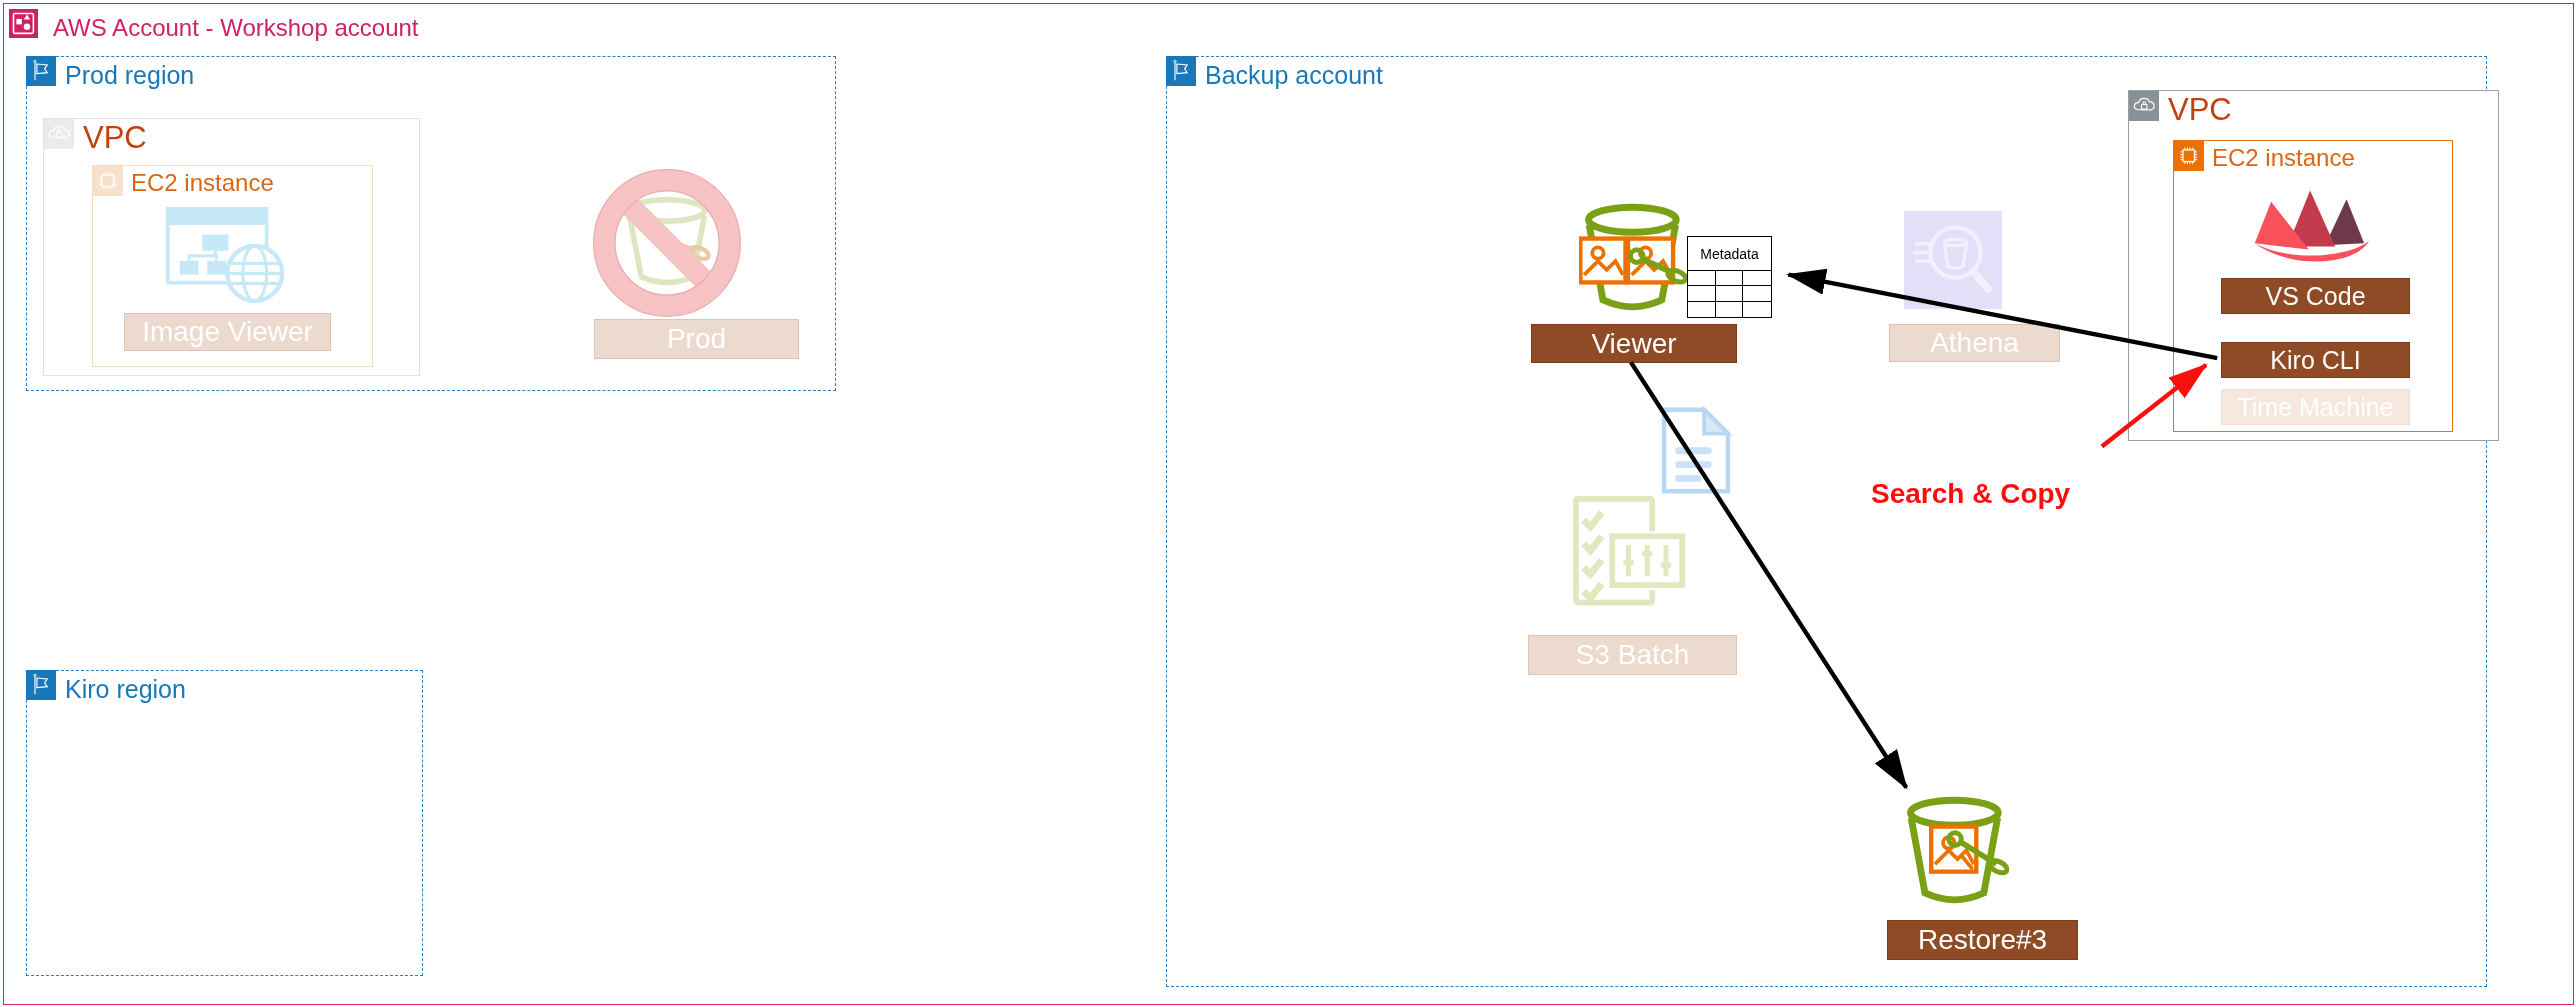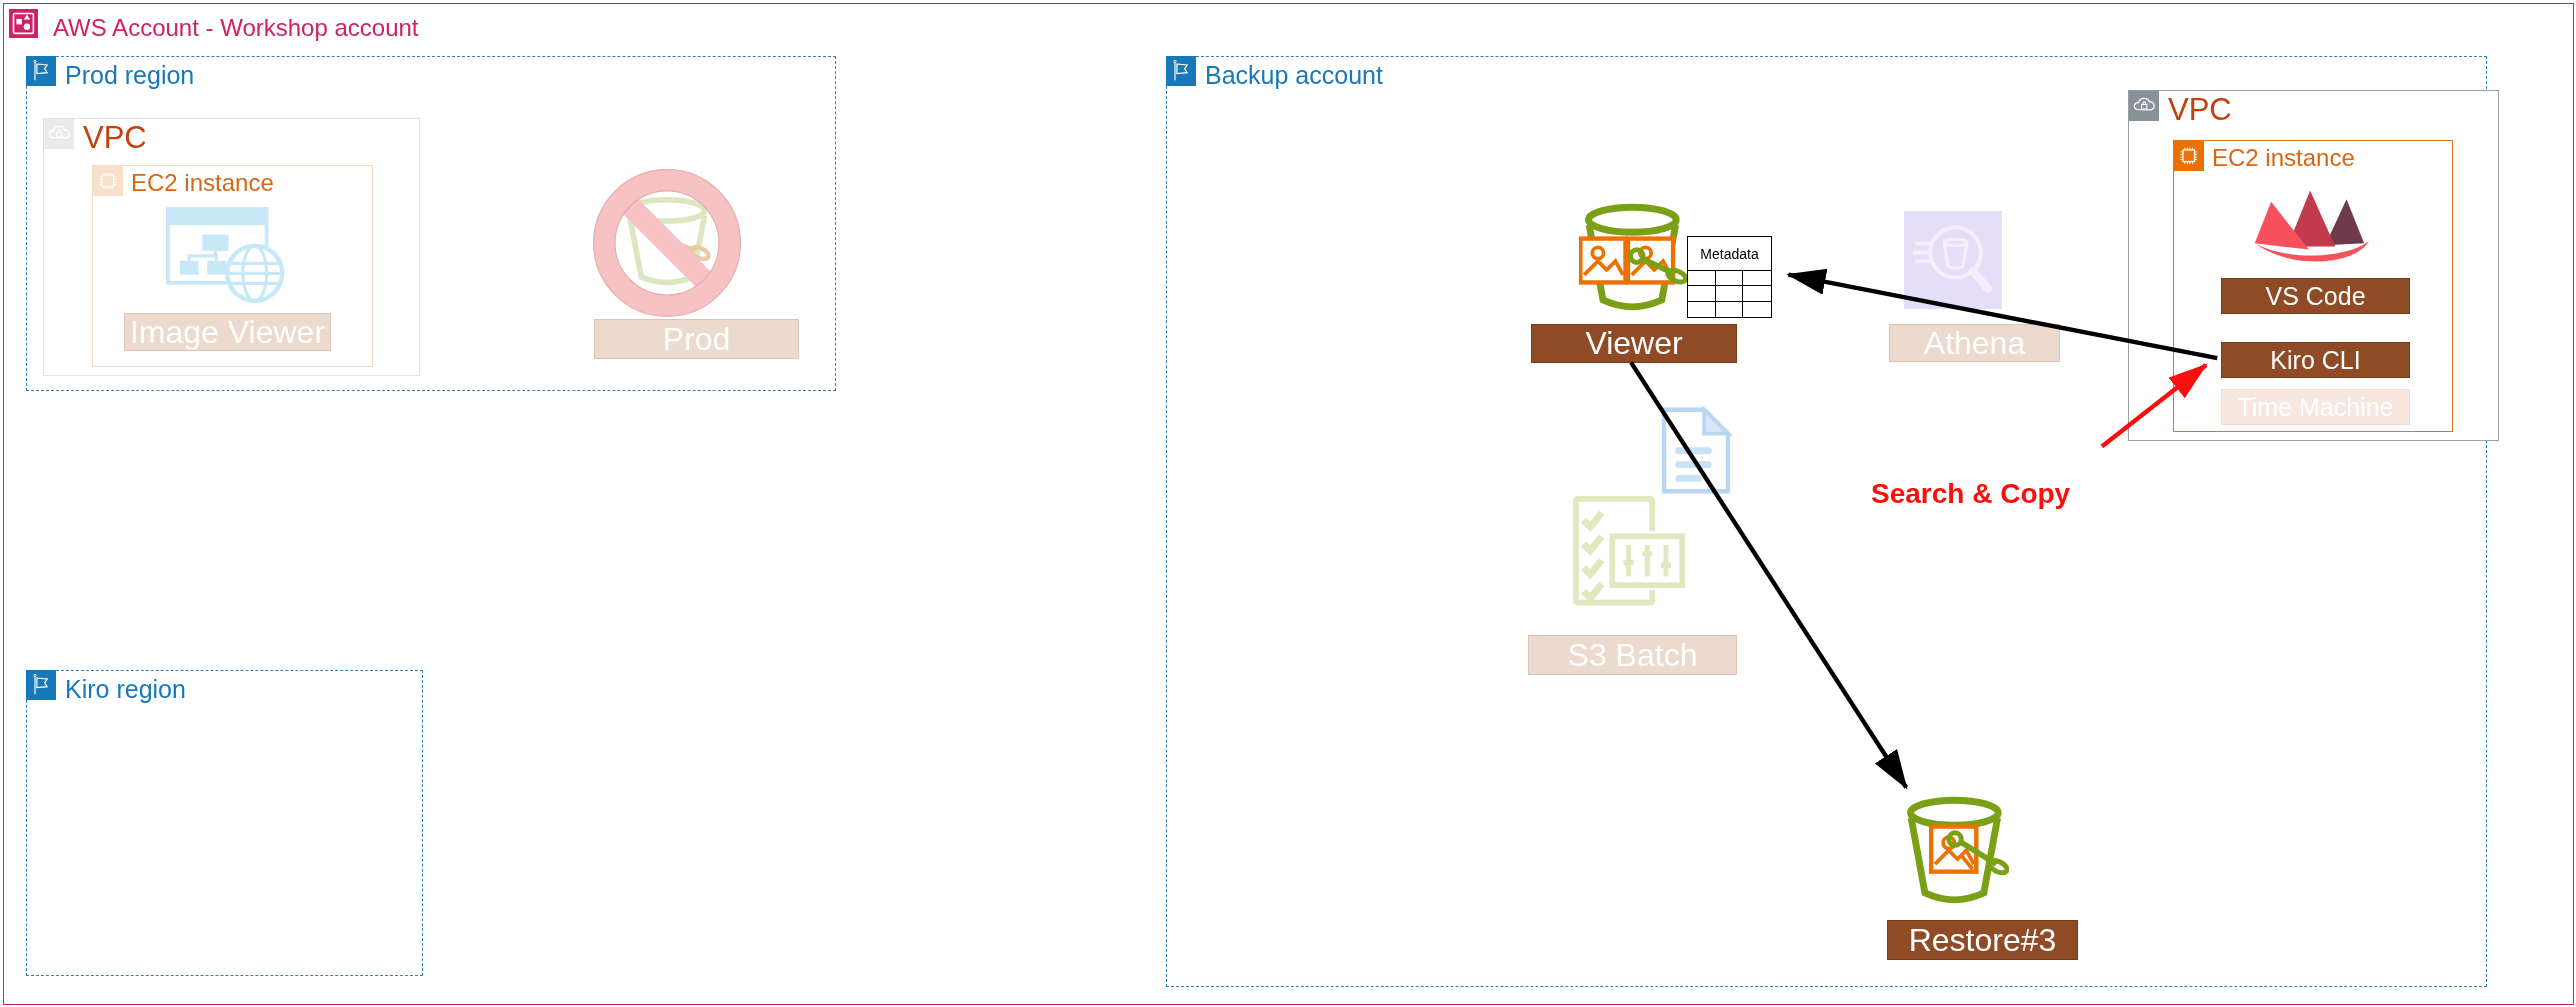--- a/index.html
+++ b/index.html
@@ -25,21 +25,21 @@
   .vpc-icon.solid{background:#879196;}
   .vpc-label{position:absolute;left:39px;top:1.3px;font-size:31px;color:#c2410c;}
   .ec2-left{left:92px;top:165px;width:279px;height:200px;border:1.3px solid #F7DCC5;background:#fff;}
   .ec2-right{left:2173px;top:140px;width:278px;height:290px;border:1.9px solid #E0751A;background:#fff;}
   .ec2-icon{position:absolute;left:0;top:0;width:29.5px;height:29.5px;}
   .ec2-icon.faded{background:#F9E0CA;}
   .ec2-icon.solid{background:#ED7100;}
   .ec2-label{position:absolute;left:38px;top:2.5px;font-size:24px;color:#D86613;white-space:nowrap;}
   
   .plate{display:flex;align-items:center;justify-content:center;color:#ffffff;
-         font-size:32px;white-space:nowrap;}
+         font-size:28px;white-space:nowrap;}
   .plate.brown{background:#8F4A26;border:1.3px solid #7A3C1B;}
   .plate.faded{background:#EBDACD;border:1.3px solid #DEC4B5;}
   .plate.ghost{background:#F6E7DF;border:1.3px solid #EFDCD2;}
   
   .meta-table{left:1687px;top:236px;width:85px;height:82px;border:1.9px solid #000;background:#fff;
               box-sizing:border-box;display:flex;flex-direction:column;}
   .meta-head{flex:0 0 33px;display:flex;align-items:center;justify-content:center;
              font-size:14px;color:#000;}
   .meta-grid{flex:1;display:grid;grid-template-columns:repeat(3,1fr);grid-template-rows:repeat(3,1fr);
              border-top:1.3px solid #000;}

